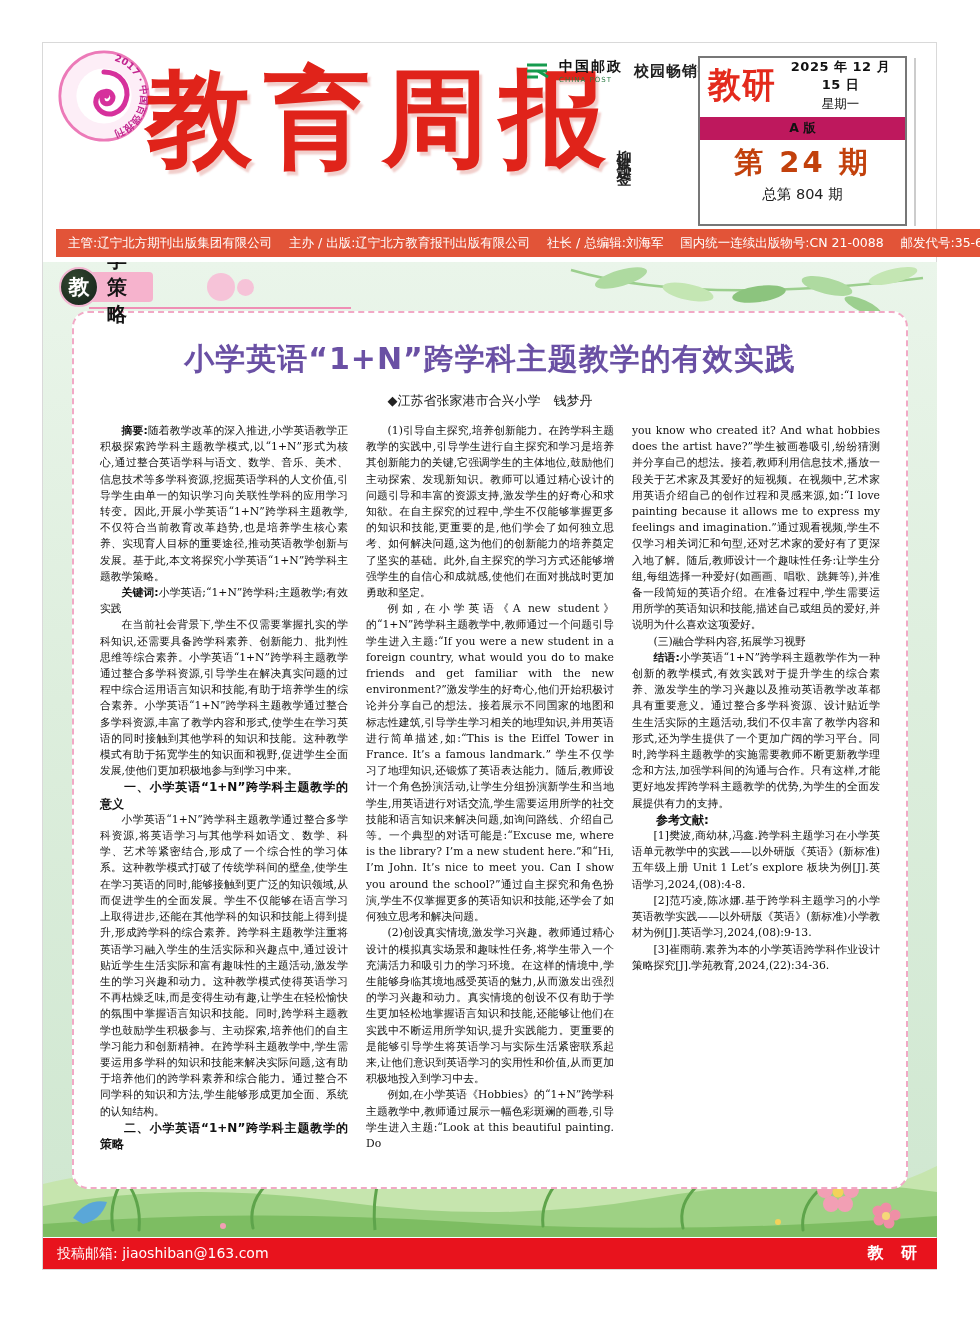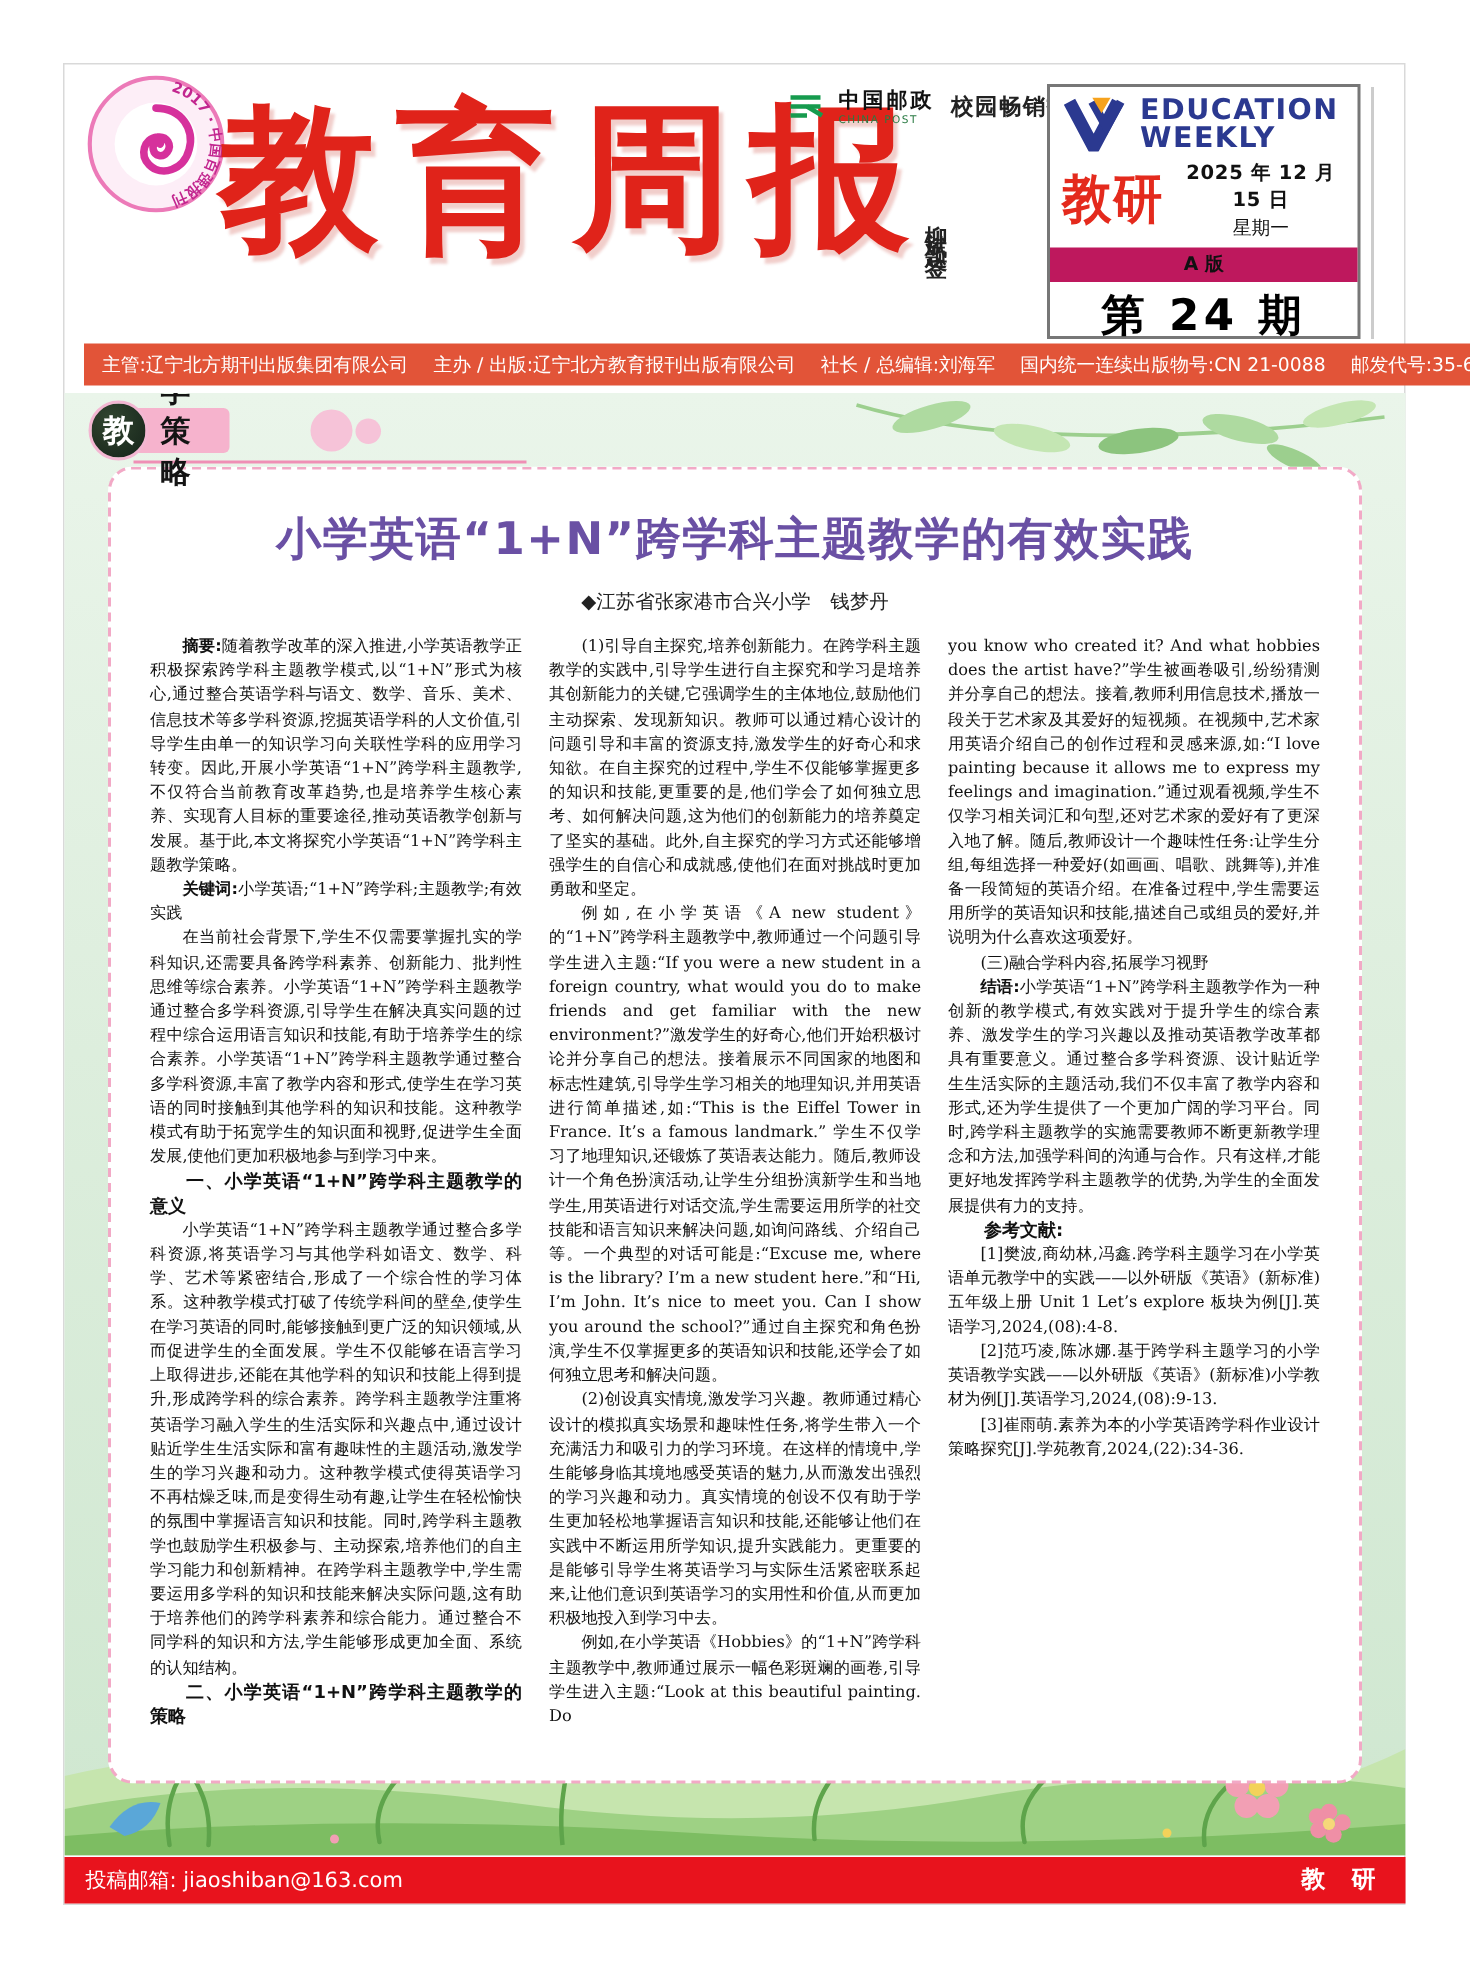--- a/index.html
+++ b/index.html
@@ -25,21 +25,21 @@
              border:2px solid #777; font-family:"DejaVu Sans", sans-serif; }
   .ew-row { display:flex; align-items:center; gap:6px; padding:6px 8px 3px 8px; }
   .vmark { width:46px; height:36px; flex:0 0 auto; }
   .ew-text { color:#2b3990; font-weight:bold; font-size:19px; line-height:1.02; letter-spacing:1px; }
   .jy-row { display:flex; align-items:center; gap:8px; padding:0 8px 4px 8px; }
   .jy { font-size:33px; font-weight:bold; color:#e42a1d; letter-spacing:1px; transform:scaleY(1.08); }
   .date-block { flex:1; text-align:center; color:#111; }
   .date { font-size:13px; font-weight:bold; letter-spacing:0.5px; }
   .weekday { font-size:12.5px; margin-top:2px; }
   .aban { background:#be185d; text-align:center; font-size:12.5px; font-weight:bold; color:#111; padding:3px 0; }
-  .issue { text-align:center; font-size:29px; font-weight:bold; color:#000000; letter-spacing:3px; padding-top:3px; }
+  .issue { text-align:center; font-size:29px; font-weight:bold; color:#c2410c; letter-spacing:3px; padding-top:3px; }
   .issue-total { text-align:center; font-size:14.5px; color:#222; padding-top:2px; }
 
   
   .pubbar { position:absolute; left:56px; top:229px; width:955px; height:28px; background:#e25438;
             color:#fff; font-size:12.5px; display:flex; align-items:center; justify-content:space-between;
             padding:0 12px; font-family:"DejaVu Sans", sans-serif; white-space:nowrap; }
 
   
   .greenband { position:absolute; left:43px; top:262px; width:894px; height:975px; overflow:hidden;
                background:linear-gradient(180deg,#eaf5ea 0%, #ddeedd 45%, #cfe7d0 100%); }
@@ -106,31 +106,20 @@
       <path d="M14,10 l10,6" stroke="#169b4e" stroke-width="3" fill="none"></path>
     </svg>
     <div class="post-names">
       <div class="post-cn">中国邮政</div>
       <div class="post-en">CHINA POST</div>
     </div>
     <div class="campaign">校园畅销报刊</div>
   </div>
 
   <div class="infobox">
-    <div class="ew-row">
-      <svg class="vmark" viewBox="0 0 48 38">
-        <polyline points="5,3 22,35 39,3" stroke="#2b3990" stroke-width="9" fill="none"></polyline>
-        <polyline points="21,3 31,21 41,3" stroke="#2b3990" stroke-width="6" fill="none"></polyline>
-        <polygon points="21,0 34,0 27.5,11" fill="#f6a21d"></polygon>
-      </svg>
-      <div class="ew-text">
-        <div>EDUCATION</div>
-        <div>WEEKLY</div>
-      </div>
-    </div>
     <div class="jy-row">
       <div class="jy">教研</div>
       <div class="date-block">
         <div class="date">2025 年 12 月 15 日</div>
         <div class="weekday">星期一</div>
       </div>
     </div>
     <div class="aban">A 版</div>
     <div class="issue">第 24 期</div>
     <div class="issue-total">总第 804 期</div>

